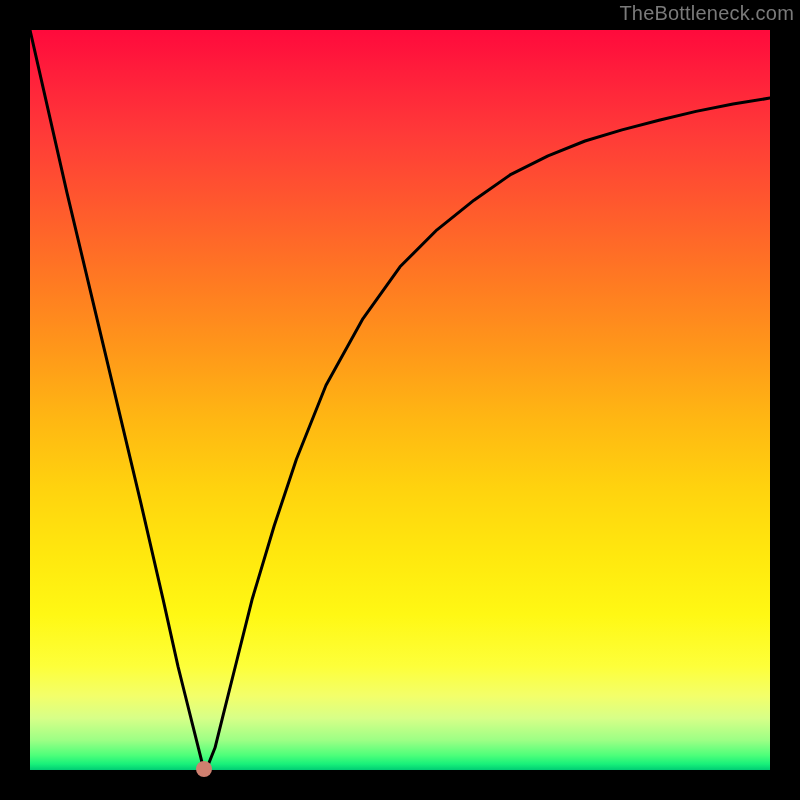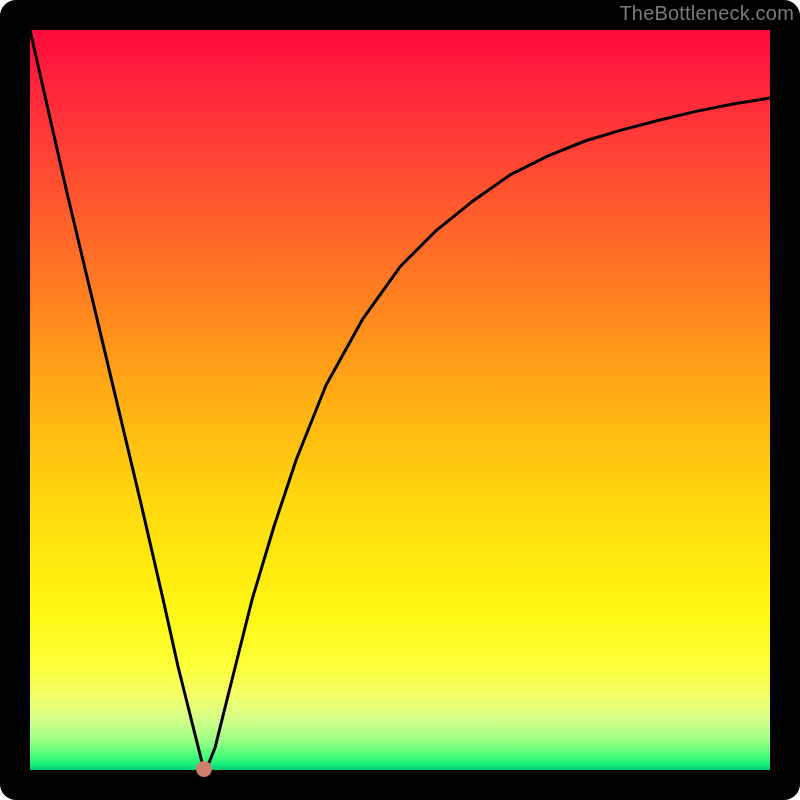--- a/index.html
+++ b/index.html
@@ -8,21 +8,20 @@
     width: 800px;
     height: 800px;
     overflow: hidden;
     font-family: Arial, Helvetica, sans-serif;
   }
   .wrap {
     position: relative;
     width: 800px;
     height: 800px;
     background: #000;
-    border-radius: 16px;
   }
   .plot {
     position: absolute;
     left: 30px;
     top: 30px;
     width: 740px;
     height: 740px;
     background: linear-gradient(
       to bottom,
       #ff0a3c 0%,

